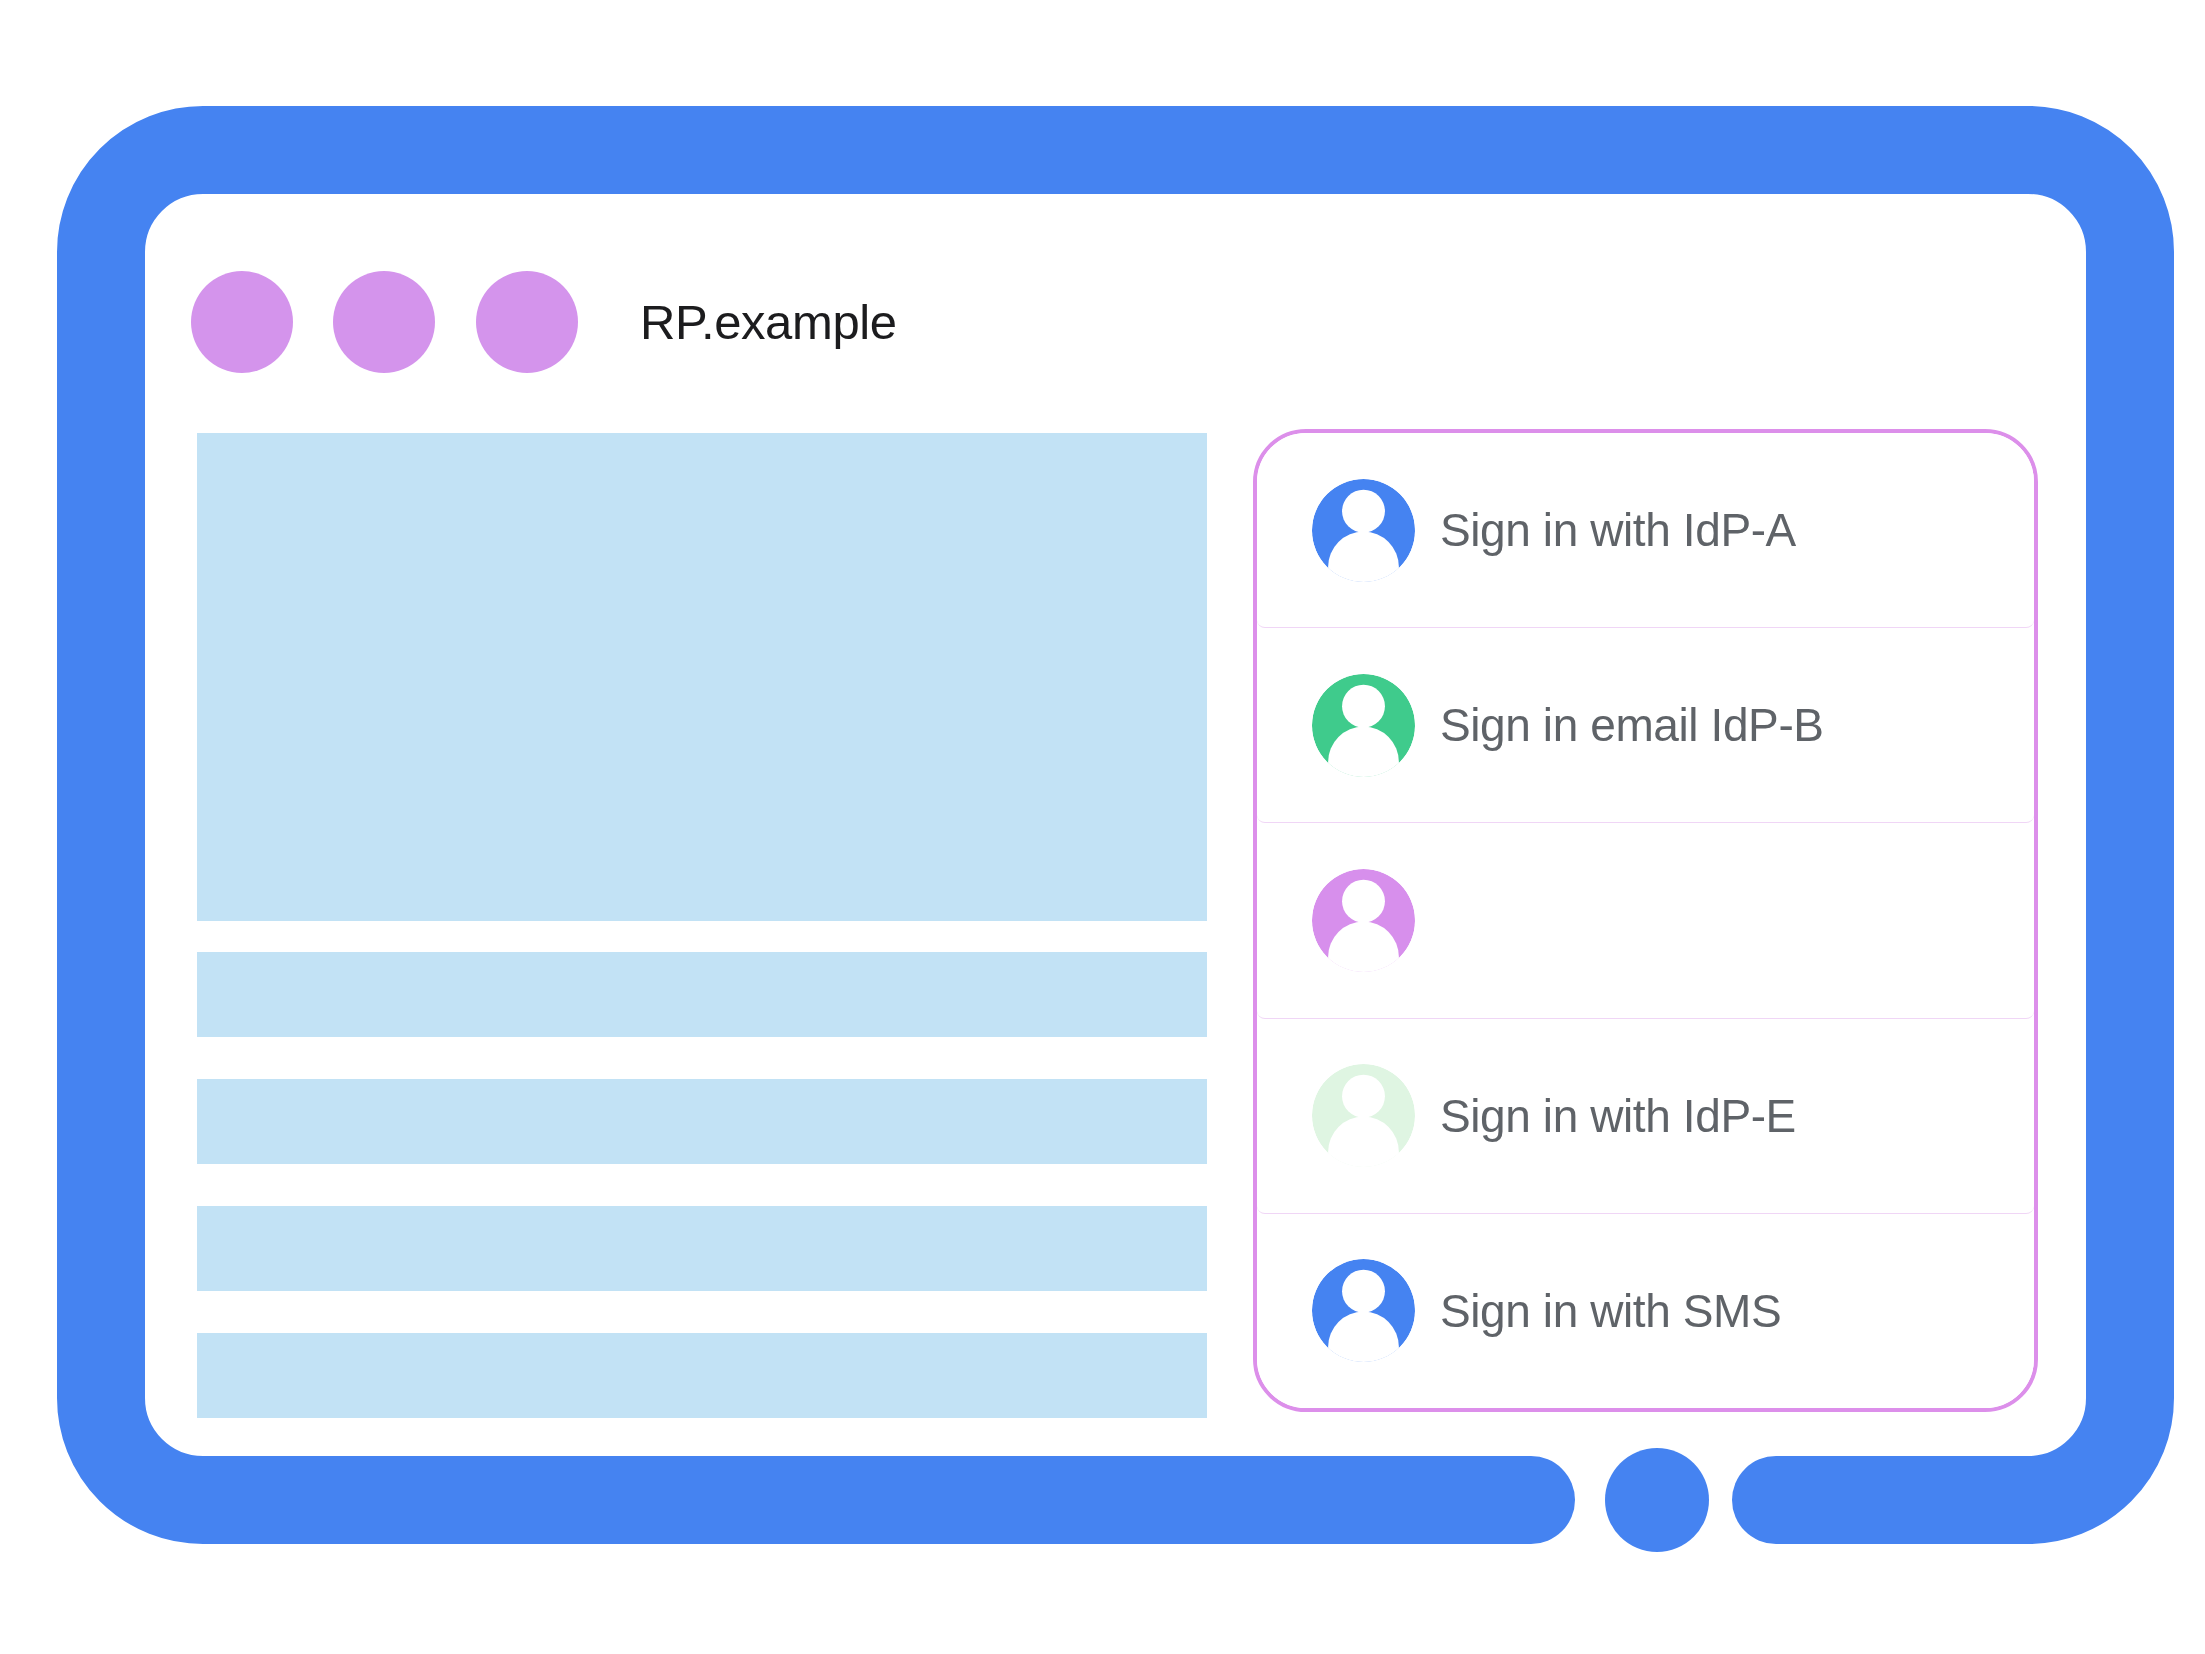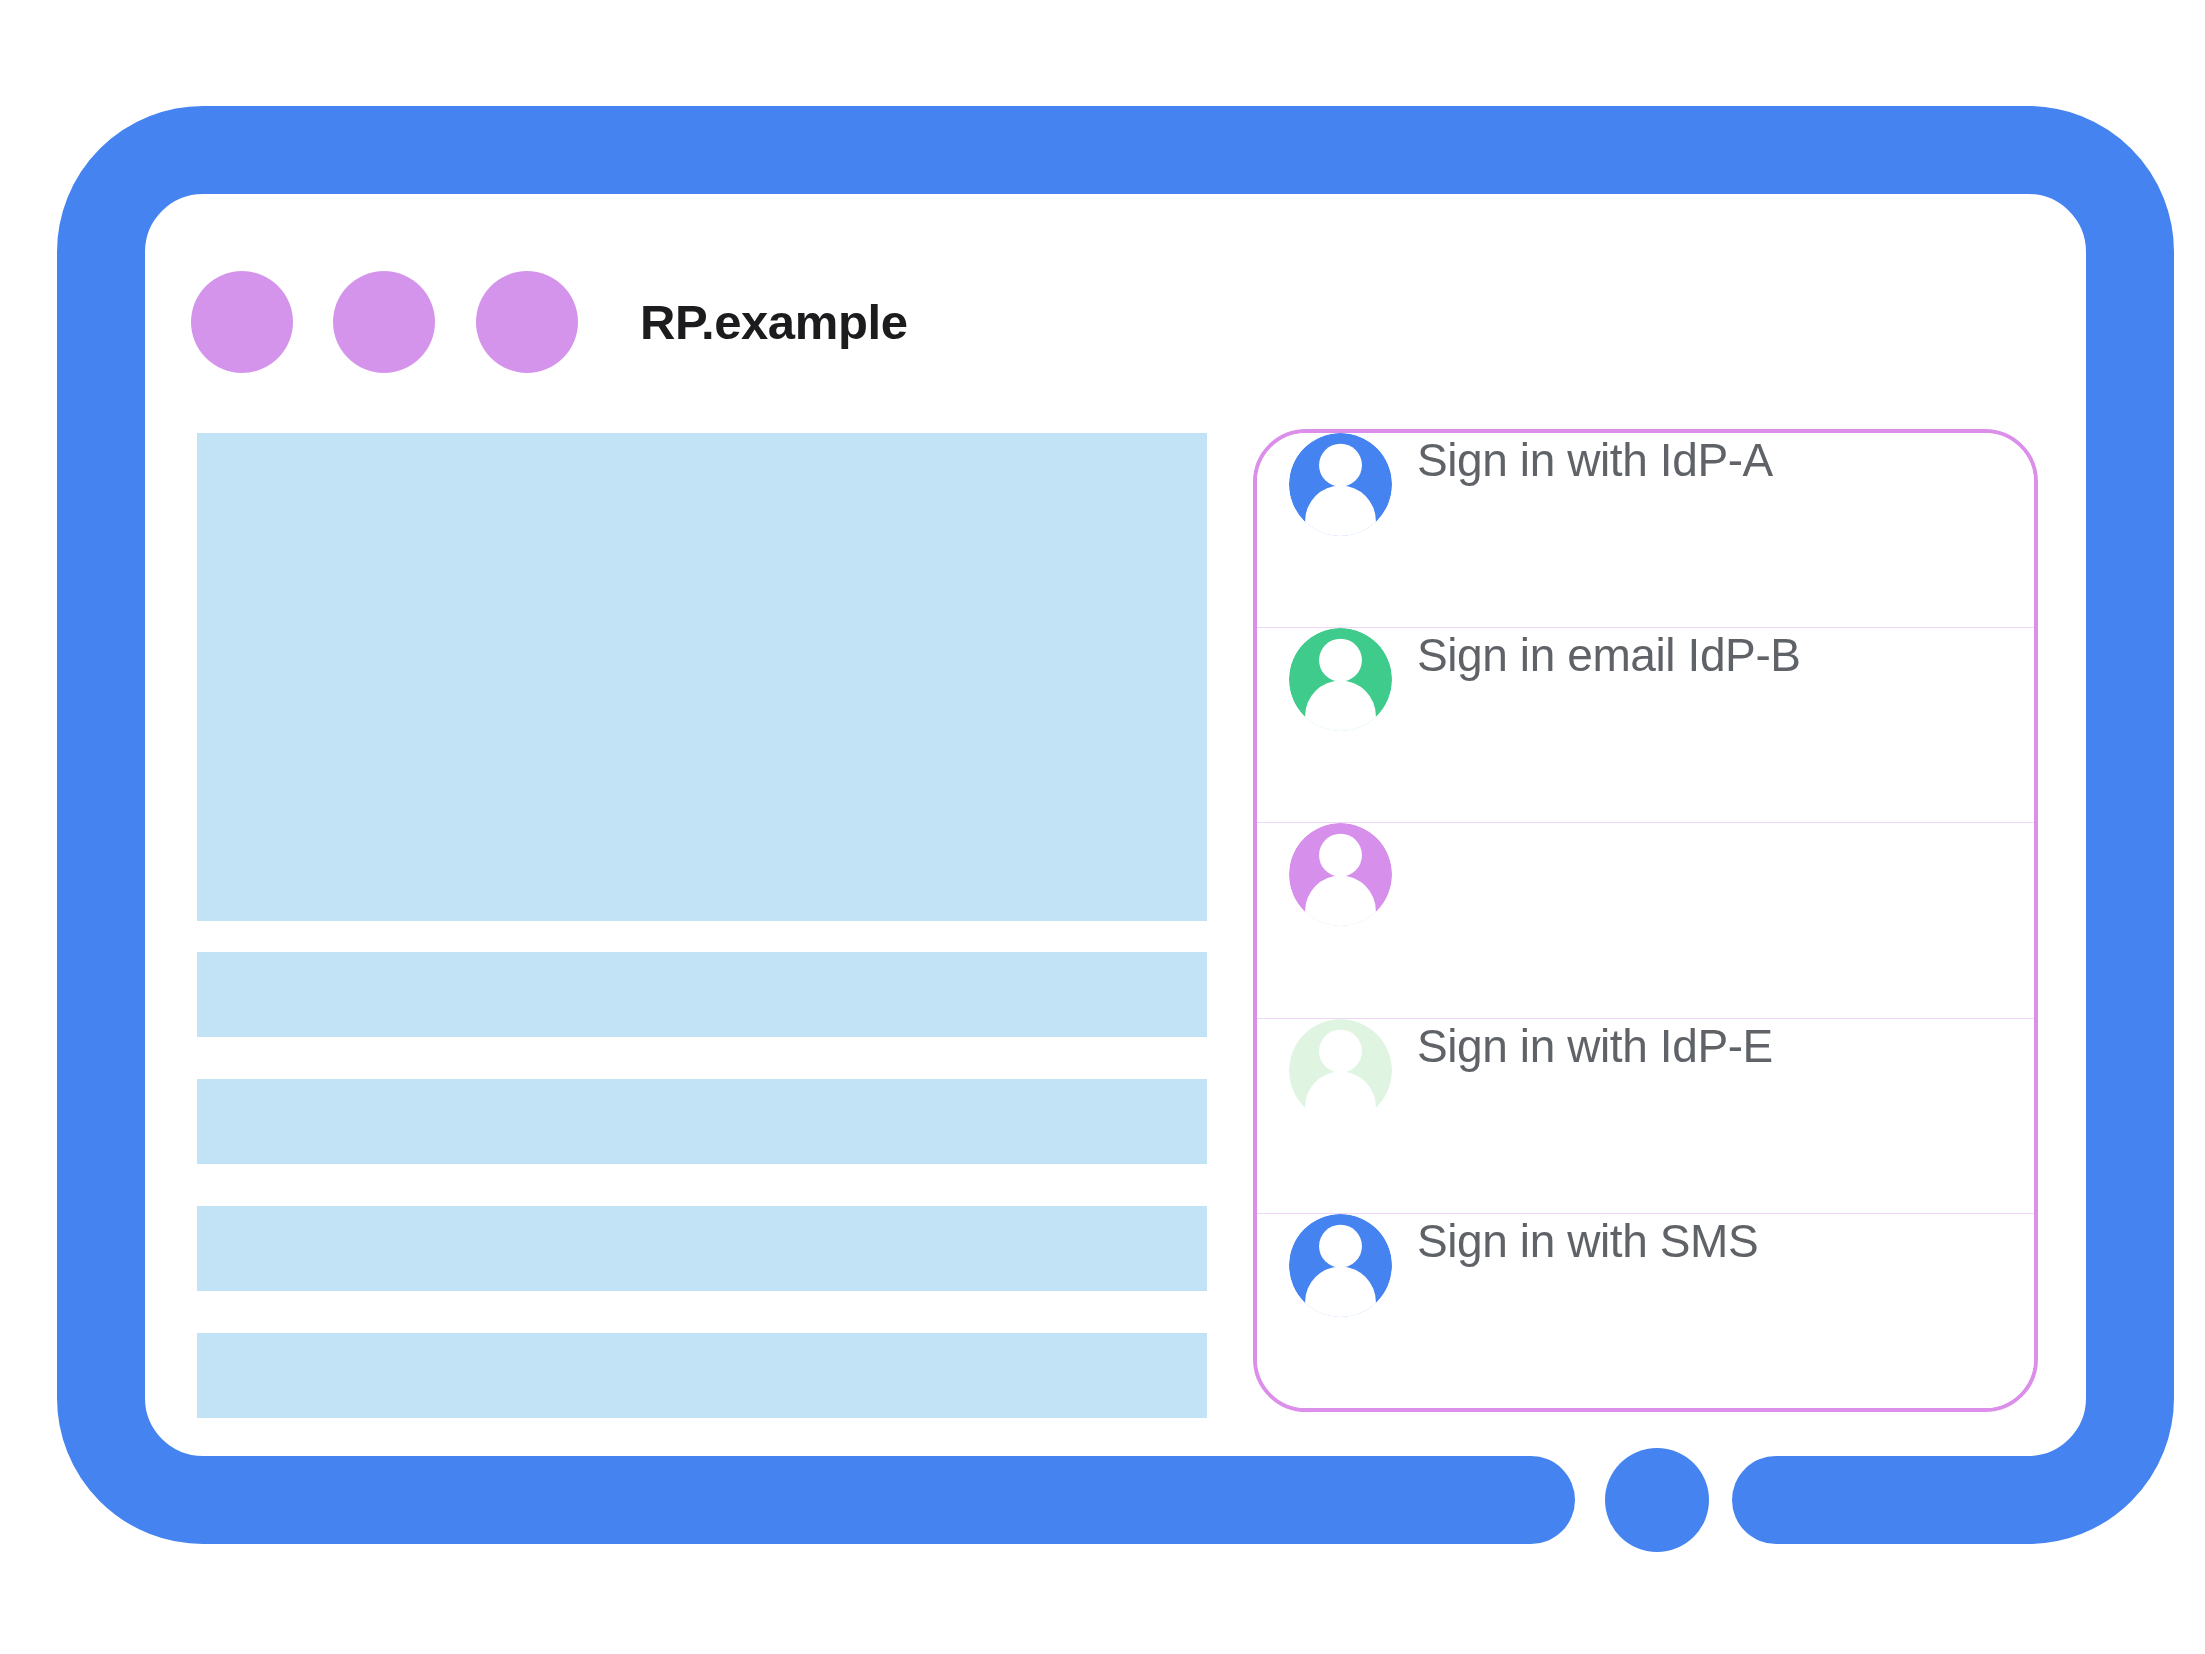--- a/index.html
+++ b/index.html
@@ -76,21 +76,21 @@
   .window-dot.d2 { left: 333px; }
   .window-dot.d3 { left: 476px; }
   .site-title {
     position: absolute;
     left: 640px;
     top: 271px;
     height: 102px;
     display: flex;
     align-items: center;
     font-size: 49px;
-    font-weight: 700;
+    font-weight: 400;
     letter-spacing: -0.4px;
     color: #1C1C1E;
   }
 
   
   .content-hero {
     position: absolute;
     left: 197px;
     top: 433px;
     width: 1010px;
@@ -120,25 +120,26 @@
     border: 4.4px solid #DC8FEA;
     border-radius: 53px;
     background: #ffffff;
     display: flex;
     flex-direction: column;
     overflow: hidden;
   }
   .signin-row {
     flex: 1 1 0;
     display: flex;
-    align-items: flex-start;
-    padding-left: 32px;
+    align-items: center;
+    padding-left: 55px;
     box-sizing: border-box;
     cursor: pointer;
     background: #ffffff;
+    border-radius: 8px;
   }
   .signin-row:not(:last-child) {
     border-bottom: 1.8px solid #F0D6F6;
   }
   .avatar {
     width: 103px;
     height: 103px;
     flex: 0 0 auto;
   }
   .row-label {

